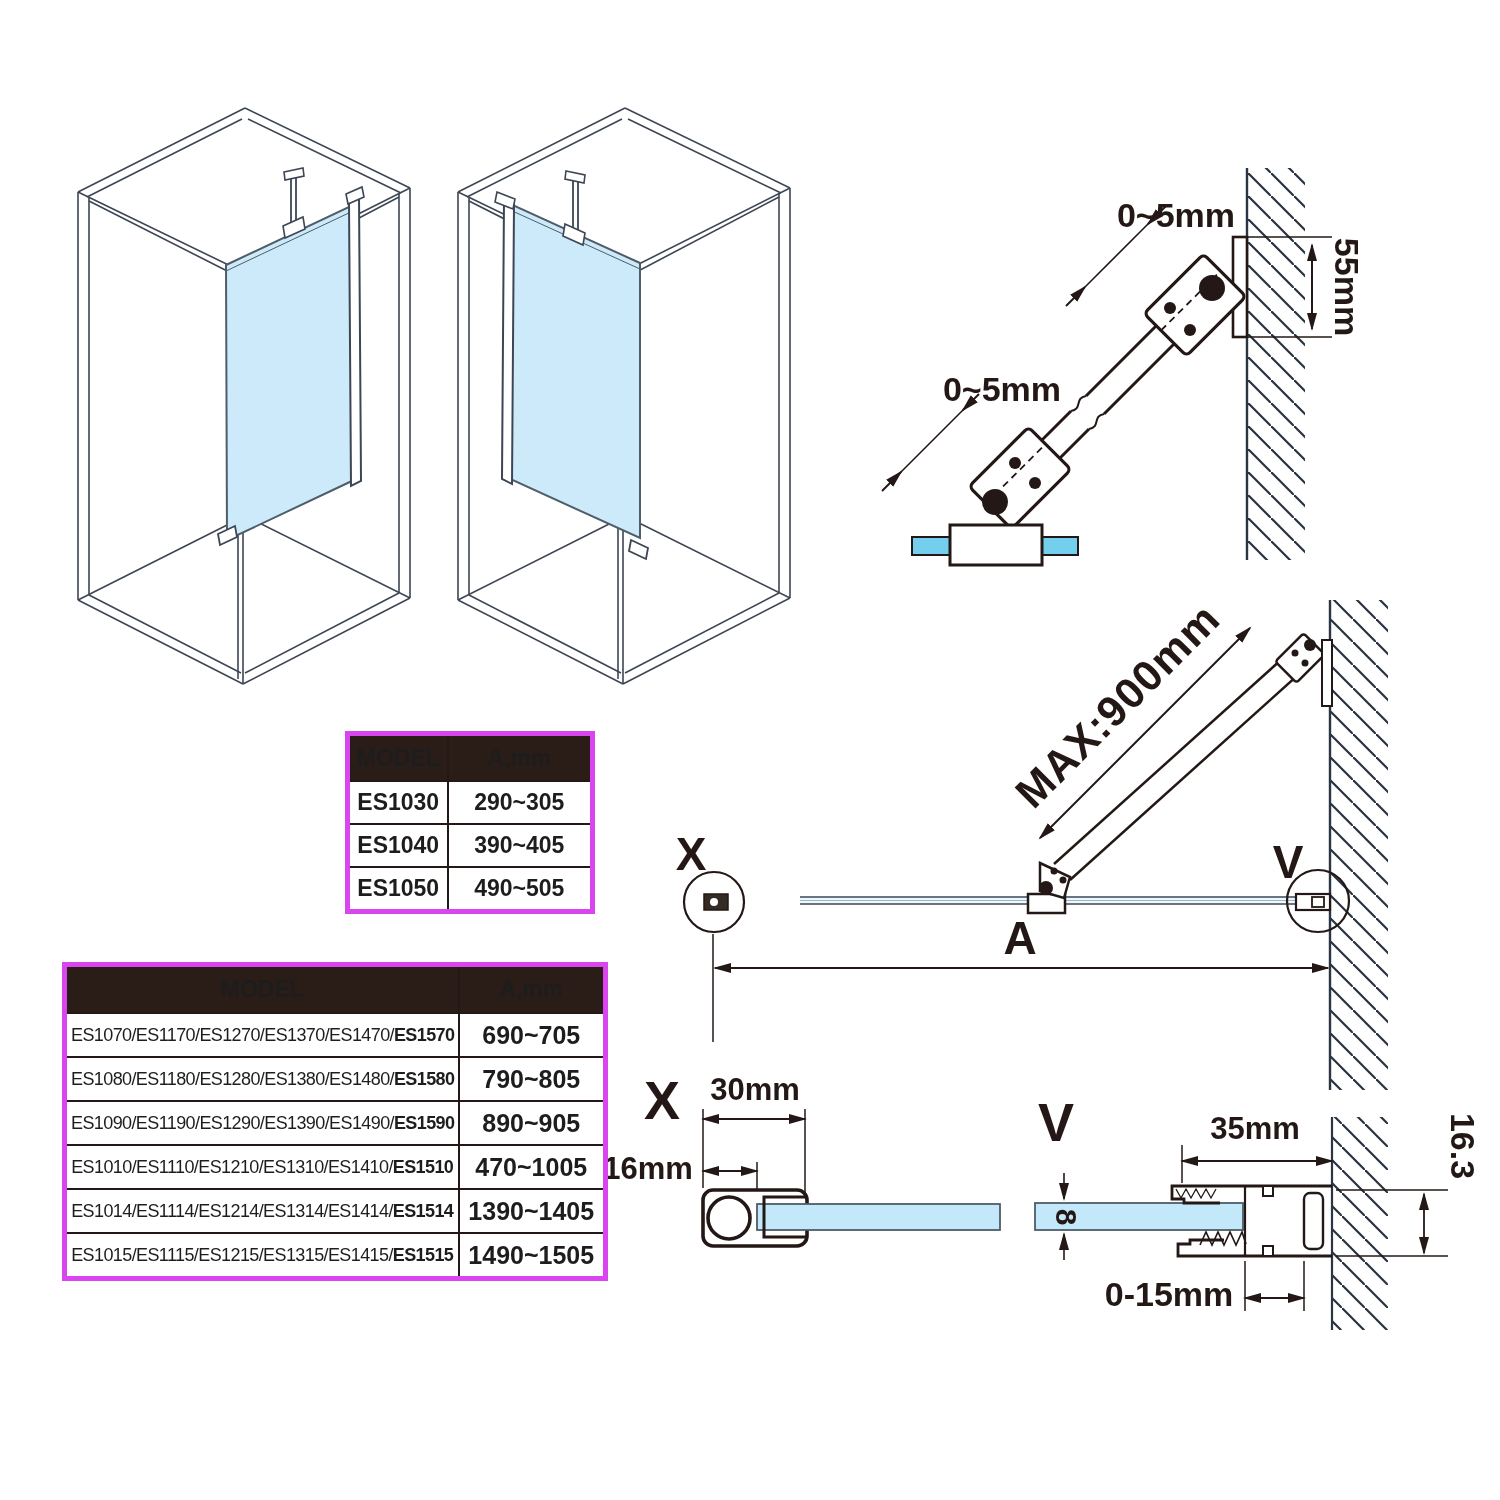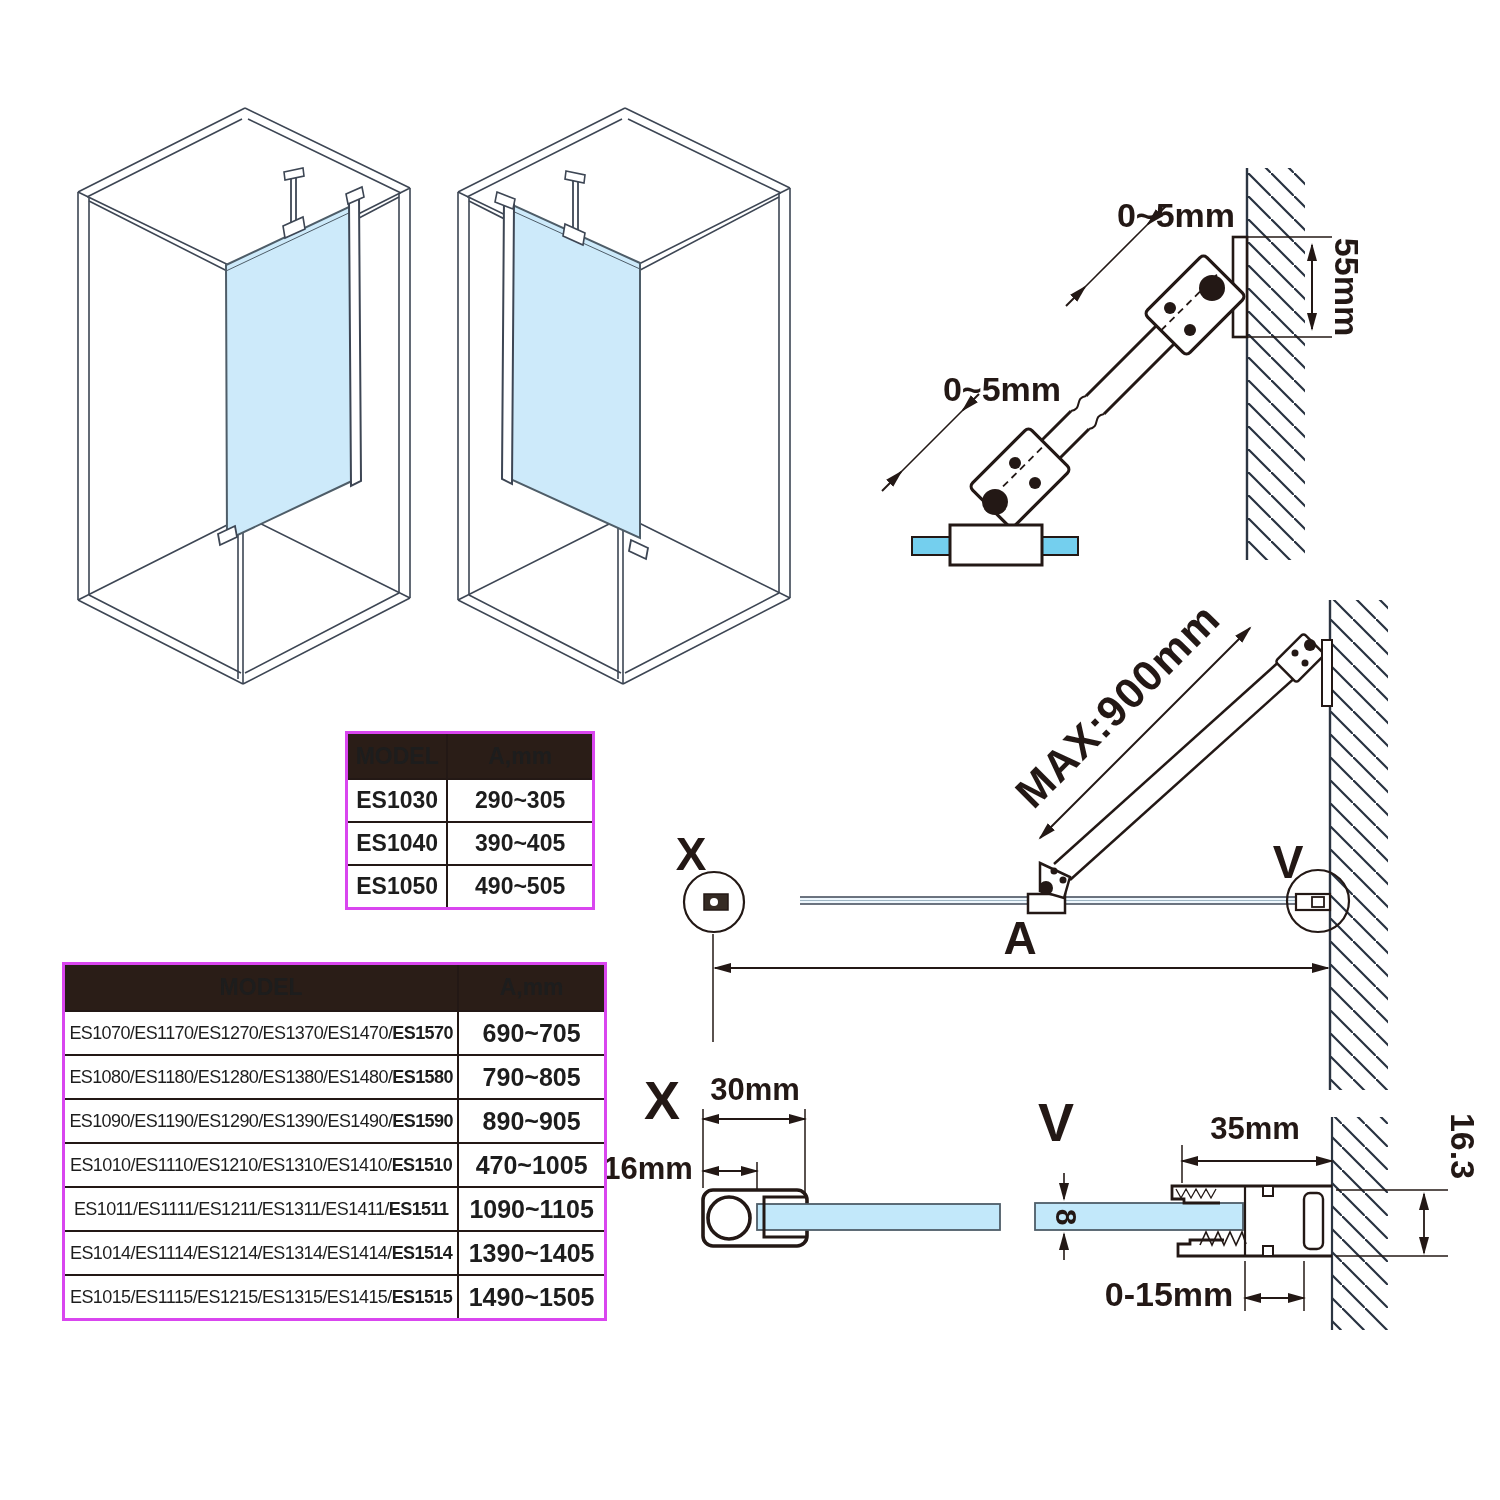--- a/index.html
+++ b/index.html
@@ -6,21 +6,21 @@
   #canvas{position:relative;width:1500px;height:1500px;background:#ffffff;overflow:hidden;
           font-family:"Liberation Sans",sans-serif;}
   .abs{position:absolute;}
   svg text{font-family:"Liberation Sans",sans-serif;font-weight:bold;fill:#231815;}
   
   table.spec{border-collapse:collapse;table-layout:fixed;background:#fff;
              font-family:"Liberation Sans",sans-serif;}
   table.spec th{background:#2a1d17;color:#ffffff;font-weight:bold;}
   table.spec th, table.spec td{border:2.4px solid #231815;text-align:center;vertical-align:middle;
              color:#1d1d1d;white-space:nowrap;overflow:hidden;}
-  table.spec{border:3px solid #d946ef;}
+  table.spec{border:5px solid #d946ef;}
   table.small-t th{height:42px;font-size:23px;}
   table.small-t td{height:39px;font-size:23px;font-weight:bold;}
   table.large-t th{height:43px;font-size:23px;}
   table.large-t td{height:40px;font-size:25px;font-weight:bold;}
   table.large-t td:first-child{font-size:18px;font-weight:normal;letter-spacing:-0.6px;padding:0 4px;}
   table.large-t td:first-child b{font-weight:bold;}
 </style>
 </head>
 <body>
 
@@ -299,24 +299,20 @@
         </tr>
         <tr>
           <td>ES1090/ES1190/ES1290/ES1390/ES1490/<b>ES1590</b></td>
           <td>890~905</td>
         </tr>
         <tr>
           <td>ES1010/ES1110/ES1210/ES1310/ES1410/<b>ES1510</b></td>
           <td>470~1005</td>
         </tr>
         <tr>
-          <td>ES1011/ES1111/ES1211/ES1311/ES1411/<b>ES1511</b></td>
-          <td>1090~1105</td>
-        </tr>
-        <tr>
           <td>ES1014/ES1114/ES1214/ES1314/ES1414/<b>ES1514</b></td>
           <td>1390~1405</td>
         </tr>
         <tr>
           <td>ES1015/ES1115/ES1215/ES1315/ES1415/<b>ES1515</b></td>
           <td>1490~1505</td>
         </tr>
       </tbody>
   </table>
 

